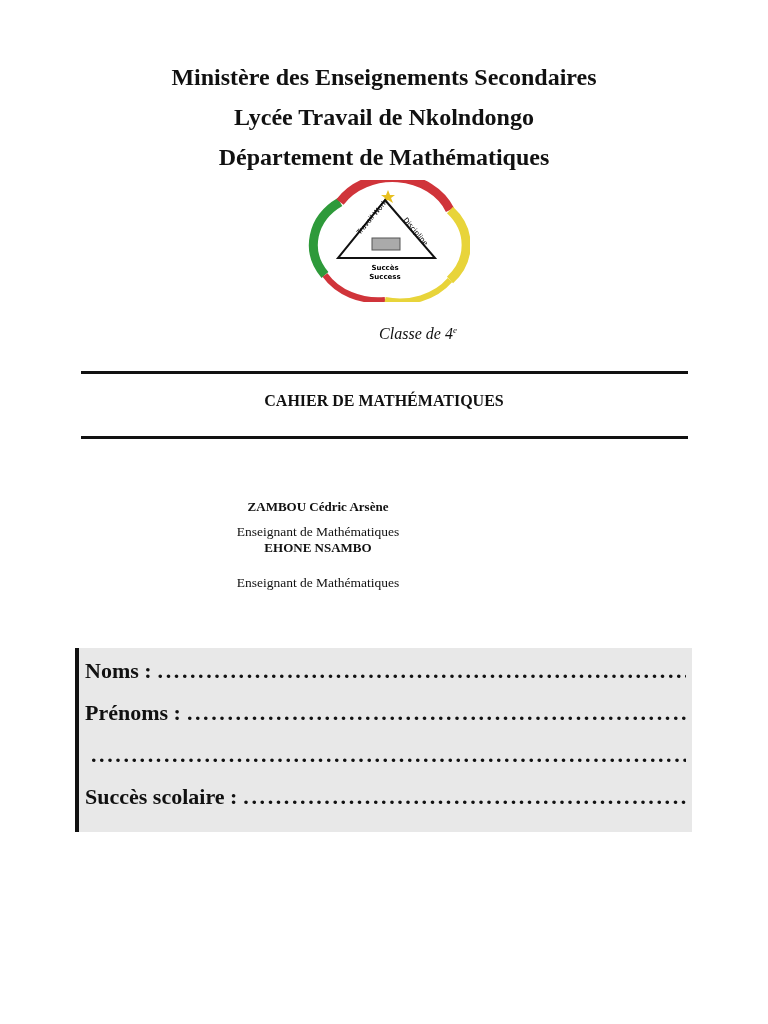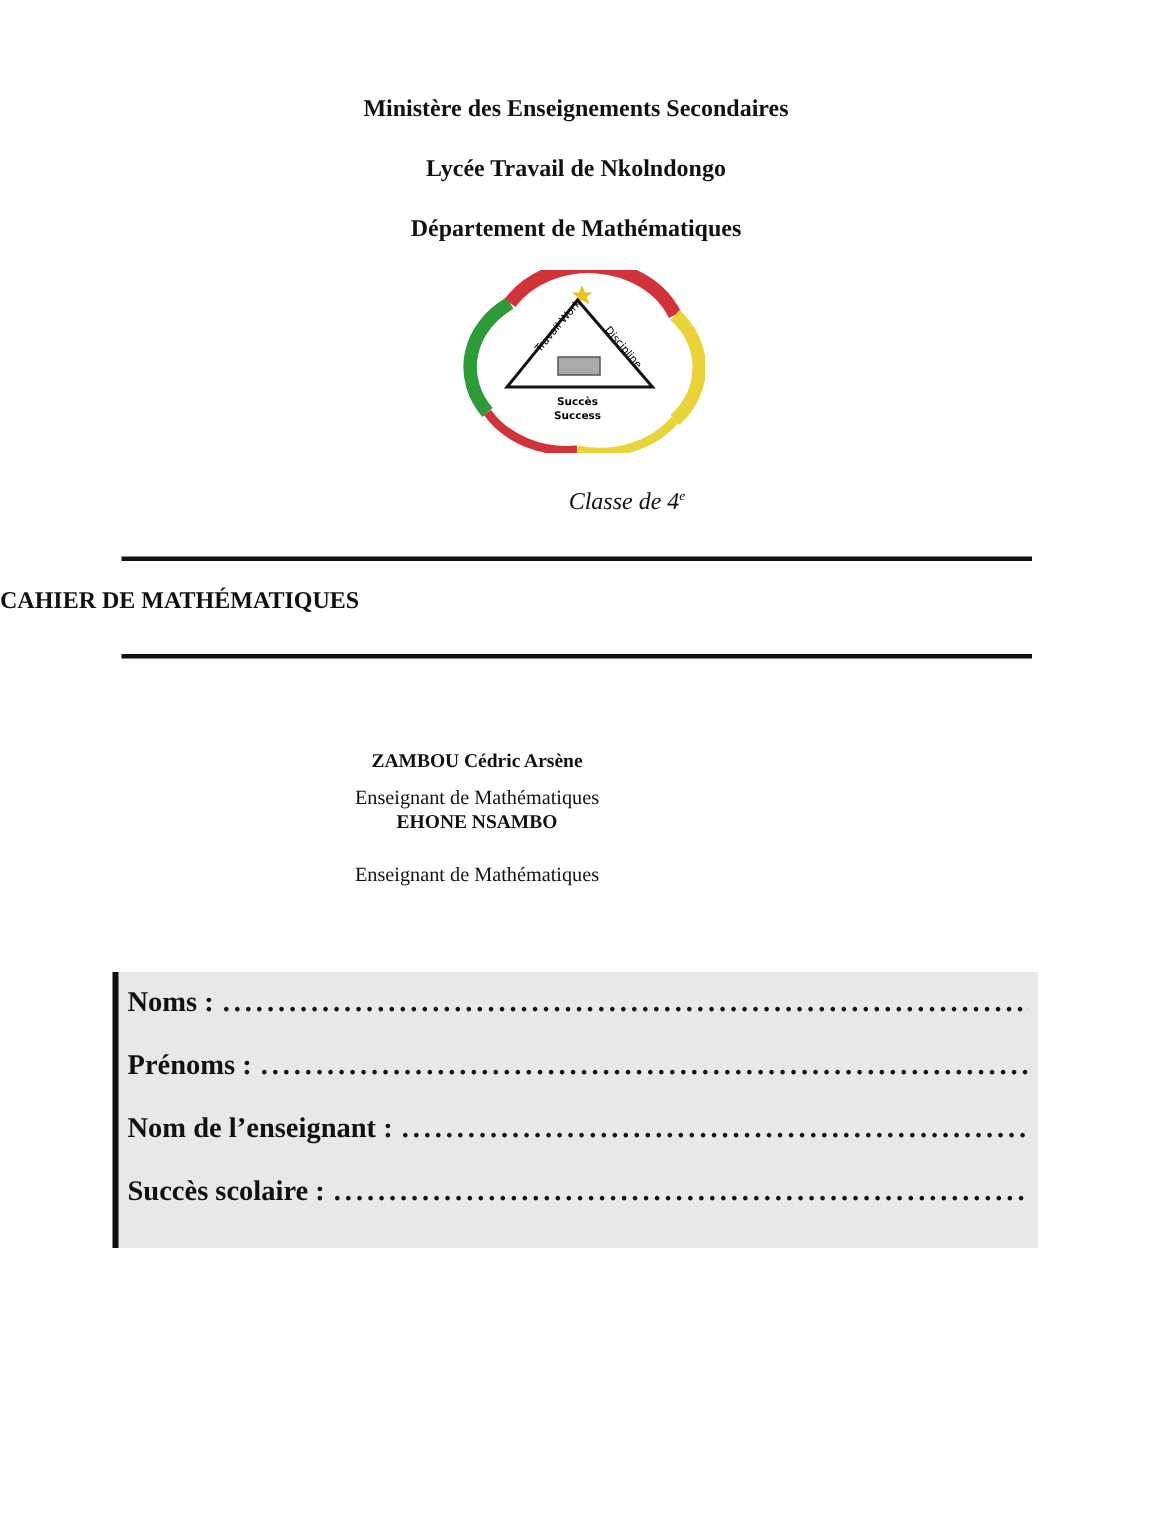--- a/index.html
+++ b/index.html
@@ -1,32 +1,32 @@
 <!DOCTYPE html>
 <html><head>
 <meta charset="utf-8">
 <style>
   html, body { margin:0; padding:0; }
   body { width:768px; height:1024px; background:#ffffff; position:relative; overflow:hidden;
          font-family:"DejaVu Serif","Liberation Serif",serif; color:#111; }
   .hdr { position:absolute; left:0; width:768px; text-align:center; font-weight:bold;
-         font-family:"Liberation Serif",serif; font-size:16px; }
+         font-family:"Liberation Serif",serif; font-size:24px; }
   .logo { position:absolute; left:300px; top:180px; width:170px; height:122px; }
   .classe { position:absolute; top:325px; left:0; width:768px; text-align:center; font-style:italic;
             font-family:"Liberation Serif",serif; font-size:16px;padding-left:34px; }
   .classe sup { font-size:9px; }
   .rule { position:absolute; left:81px; width:607px; height:3px; background:#111; }
-  .cahier { position:absolute; top:392px; left:0; width:768px; font-weight:bold;
+  .cahier { position:absolute; top:392px; left:0; width:768px; text-align:center; font-weight:bold;
             font-family:"Liberation Serif",serif; font-size:16px; }
   .teacher { position:absolute; left:0; width:636px; text-align:center; font-family:"Liberation Serif",serif; font-size:13.5px; }
   .teacher.b { font-weight:bold; font-size:13px; }
   .form { position:absolute; left:75px; top:648px; width:617px; height:184px; background:#e8e8e8;
           border-left:4px solid #111; box-sizing:border-box; }
   .frow { position:absolute; left:6px; right:6px; font-family:"Liberation Serif",serif; font-weight:bold;
-          font-size:19px; white-space:nowrap; overflow:hidden; display:flex; }
+          font-size:22px; white-space:nowrap; overflow:hidden; display:flex; }
   .frow .dots { flex:1; overflow:hidden; letter-spacing:2.6px; margin-left:6px; }
 </style>
 </head>
 <body>
 
 <div class="hdr" style="top:64px">Ministère des Enseignements Secondaires</div>
 <div class="hdr" style="top:104px">Lycée Travail de Nkolndongo</div>
 <div class="hdr" style="top:144px">Département de Mathématiques</div>
 
 <div class="logo">
@@ -62,20 +62,19 @@
 <div class="form">
   <div class="frow" style="top:10px">
     <span>Noms :</span>
     <span class="dots">........................................................................................................</span>
   </div>
   <div class="frow" style="top:52px">
     <span>Prénoms :</span>
     <span class="dots">........................................................................................................</span>
   </div>
   <div class="frow" style="top:94px">
-    <span>Nom de l’enseignant :</span>
     <span class="dots">........................................................................................................</span>
   </div>
   <div class="frow" style="top:136px">
     <span>Succès scolaire :</span>
     <span class="dots">........................................................................................................</span>
   </div>
 </div>
 
 </body></html>

